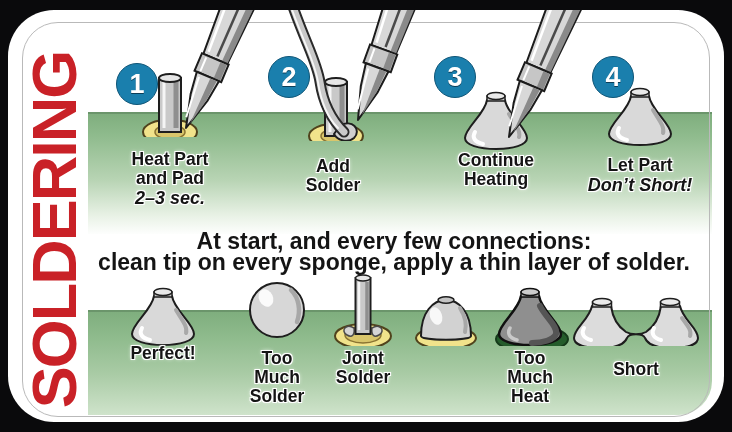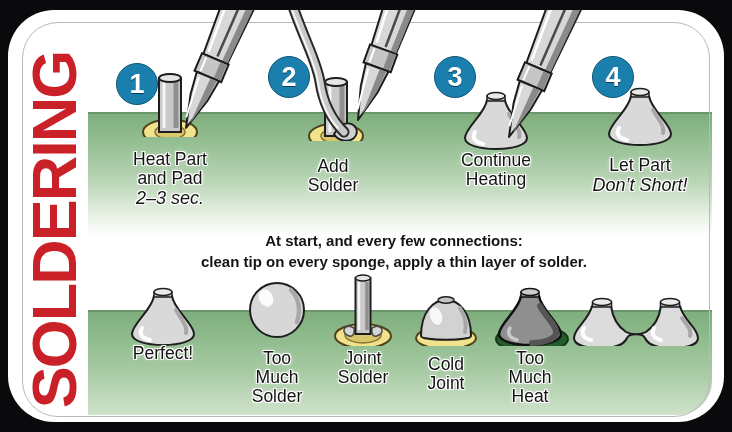--- a/index.html
+++ b/index.html
@@ -37,29 +37,29 @@
   .badge{
     position:absolute;width:42px;height:42px;border-radius:50%;
     background:#1a7fad;border:1.5px solid #0e5577;box-sizing:border-box;
     display:flex;align-items:center;justify-content:center;
     color:#fff;font-size:27px;font-weight:700;
     text-shadow:0 1px 0 #0a3d57;
   }
   .joint,.irons{position:absolute;}
   .irons{left:0;top:0;pointer-events:none;}
   .lbl{
-    position:absolute;text-align:center;color:#141414;font-weight:400;
+    position:absolute;text-align:center;color:#141414;font-weight:700;
     font-size:17.5px;line-height:19px;
     text-shadow:-1px -1px 0 #fff,1px -1px 0 #fff,-1px 1px 0 #fff,1px 1px 0 #fff,0 0 4px #fff;
   }
   .lbl span{display:block;}
   .lbl .note{display:block;font-style:italic;font-size:18px;padding-top:1px;}
   .tip-note{
     position:absolute;left:80px;right:24px;top:221px;text-align:center;
-    color:#141414;font-weight:700;font-size:15px;line-height:20.5px;
+    color:#141414;font-weight:700;font-size:23px;line-height:20.5px;
   }
   .tip-note span{display:block;}
 </style>
 </head>
 <body>
 
 <div class="card">
 
   <div class="band band-top"></div>
   <div class="band band-bottom"></div>
@@ -190,24 +190,20 @@
   </div>
 
   
   <svg class="joint" style="left:383px;top:256px" width="110" height="80" viewBox="-55 -70 110 80">
     <ellipse cx="0" cy="2" rx="30" ry="11" fill="#f1e38b" stroke="#50431c" stroke-width="2"></ellipse>
     <path d="M-25,0 C-25,-24 -13,-36 0,-36 C13,-36 25,-24 25,0 C25,5 -25,5 -25,0 Z" fill="#d2d2d2" stroke="#1e1e1e" stroke-width="2"></path>
     <ellipse cx="-10" cy="-20" rx="6" ry="9" fill="#ffffff" opacity="0.85" transform="rotate(-20 -10 -20)"></ellipse>
     <path d="M14,-28 C19,-20 21,-12 19,-4" stroke="#a8a8a8" stroke-width="4" fill="none" stroke-linecap="round"></path>
     <ellipse cx="0" cy="-36" rx="8" ry="3.2" fill="#c4c4c4" stroke="#1e1e1e" stroke-width="1.5"></ellipse>
   </svg>
-  <div class="lbl" style="left:378px;top:345px;width:120px">
-    <span>Cold</span>
-    <span>Joint</span>
-  </div>
 
   
   <svg class="joint" style="left:467px;top:256px" width="110" height="80" viewBox="-55 -70 110 80">
     <ellipse cx="2" cy="3" rx="36" ry="13" fill="#245c2b" stroke="#153a1a" stroke-width="2"></ellipse>
     <path d="M-9,-40 C-11,-26 -31,-12 -31,-2 C-31,5 -17,9 0,9 C17,9 31,5 31,-2 C31,-12 11,-26 9,-40 Z" fill="#8f8f8f" stroke="#111111" stroke-width="2.5" stroke-linejoin="round"></path>
     <path d="M10,-30 C16,-18 28,-10 26,-2 C24,4 12,7 2,7" fill="none" stroke="#555555" stroke-width="6" stroke-linecap="round"></path>
     <path d="M-20,-8 C-23,-3 -21,2 -13,4" fill="none" stroke="#c9c9c9" stroke-width="3.5" stroke-linecap="round"></path>
     <rect x="-9" y="-44" width="18" height="5" fill="#a8a8a8" stroke="#111111" stroke-width="1.5"></rect>
     <ellipse cx="0" cy="-44" rx="9" ry="3.5" fill="#cccccc" stroke="#111111" stroke-width="1.5"></ellipse>
   </svg>
@@ -221,20 +217,23 @@
   <svg class="joint" style="left:558px;top:256px" width="140" height="80" viewBox="-70 -70 140 80">
     <path d="M-44,-30 C-47,-16 -62,-8 -62,2 C-62,9 -50,12 -35,12 C-21,12 -12,9 -9,2 C-7,-3 7,-3 9,2 C12,9 21,12 35,12 C50,12 62,9 62,2 C62,-8 47,-16 44,-30 L25,-30 C23,-16 16,-8 10,-4 C5,-1 -5,-1 -10,-4 C-16,-8 -23,-16 -25,-30 Z" fill="#dcdcdc" stroke="#1e1e1e" stroke-width="2" stroke-linejoin="round"></path>
     <path d="M-52,-8 C-55,-3 -53,2 -45,4" fill="none" stroke="#ffffff" stroke-width="4" stroke-linecap="round"></path>
     <path d="M18,-8 C15,-3 17,2 25,4" fill="none" stroke="#ffffff" stroke-width="4" stroke-linecap="round"></path>
     <path d="M46,-18 C52,-10 56,-5 54,0" fill="none" stroke="#a8a8a8" stroke-width="4" stroke-linecap="round"></path>
     <rect x="-43.5" y="-34" width="19" height="5" fill="#c9c9c9" stroke="#1e1e1e" stroke-width="1.5"></rect>
     <ellipse cx="-34" cy="-34" rx="9.5" ry="3.5" fill="#e9e9e9" stroke="#1e1e1e" stroke-width="1.5"></ellipse>
     <rect x="24.5" y="-34" width="19" height="5" fill="#c9c9c9" stroke="#1e1e1e" stroke-width="1.5"></rect>
     <ellipse cx="34" cy="-34" rx="9.5" ry="3.5" fill="#e9e9e9" stroke="#1e1e1e" stroke-width="1.5"></ellipse>
   </svg>
+  <div class="lbl" style="left:568px;top:350px;width:120px">
+    <span>Short</span>
+  </div>
 
   
   <svg class="irons" width="716" height="412" viewBox="0 0 716 412">
     <defs>
       <g id="iron-shape">
         <path d="M-13,-75 L13,-75 L18,-175 L-18,-175 Z" fill="#d8d8d8" stroke="#1c1c1c" stroke-width="2"></path>
         <path d="M7,-75 L13,-75 L17,-173 L10,-173 Z" fill="#8a8a8a"></path>
         <path d="M1,-78 L2,-172" stroke="#4a4a4a" stroke-width="2.5" fill="none"></path>
         <path d="M-9,-79 L-13,-171" stroke="#ffffff" stroke-width="2.5" fill="none"></path>
         <rect x="-14.5" y="-75" width="29" height="19" fill="#c6c6c6" stroke="#1c1c1c" stroke-width="2"></rect>

